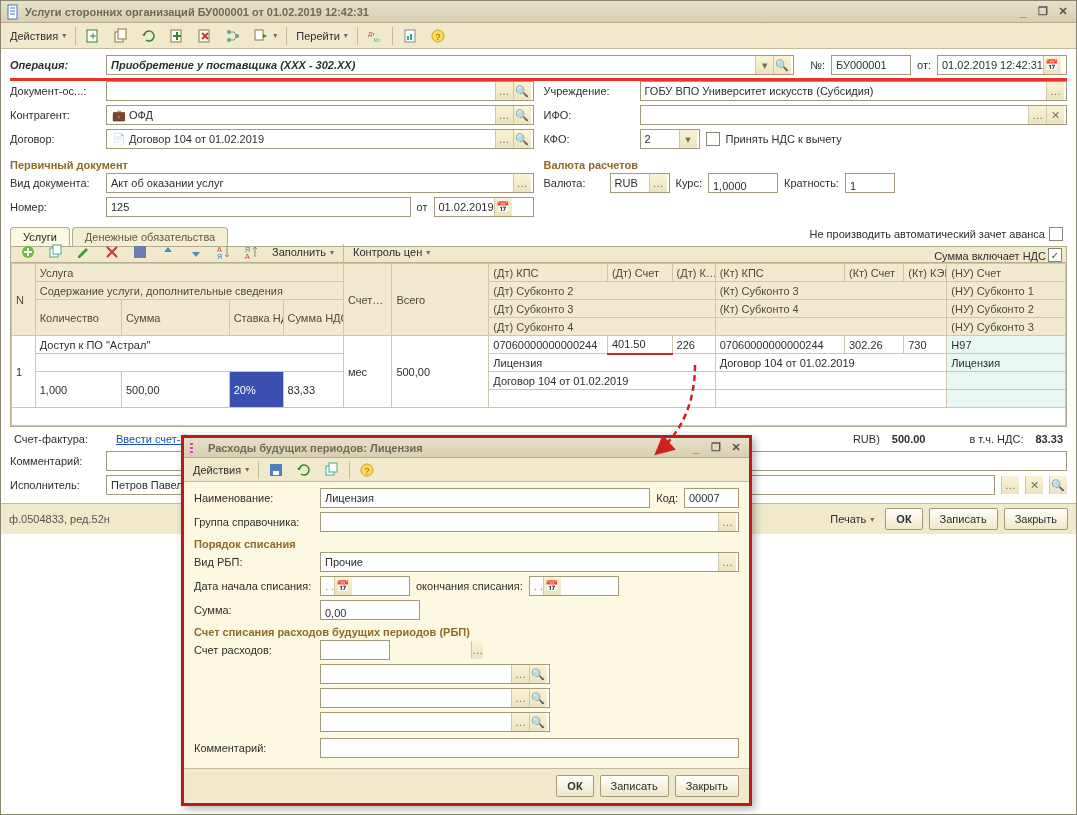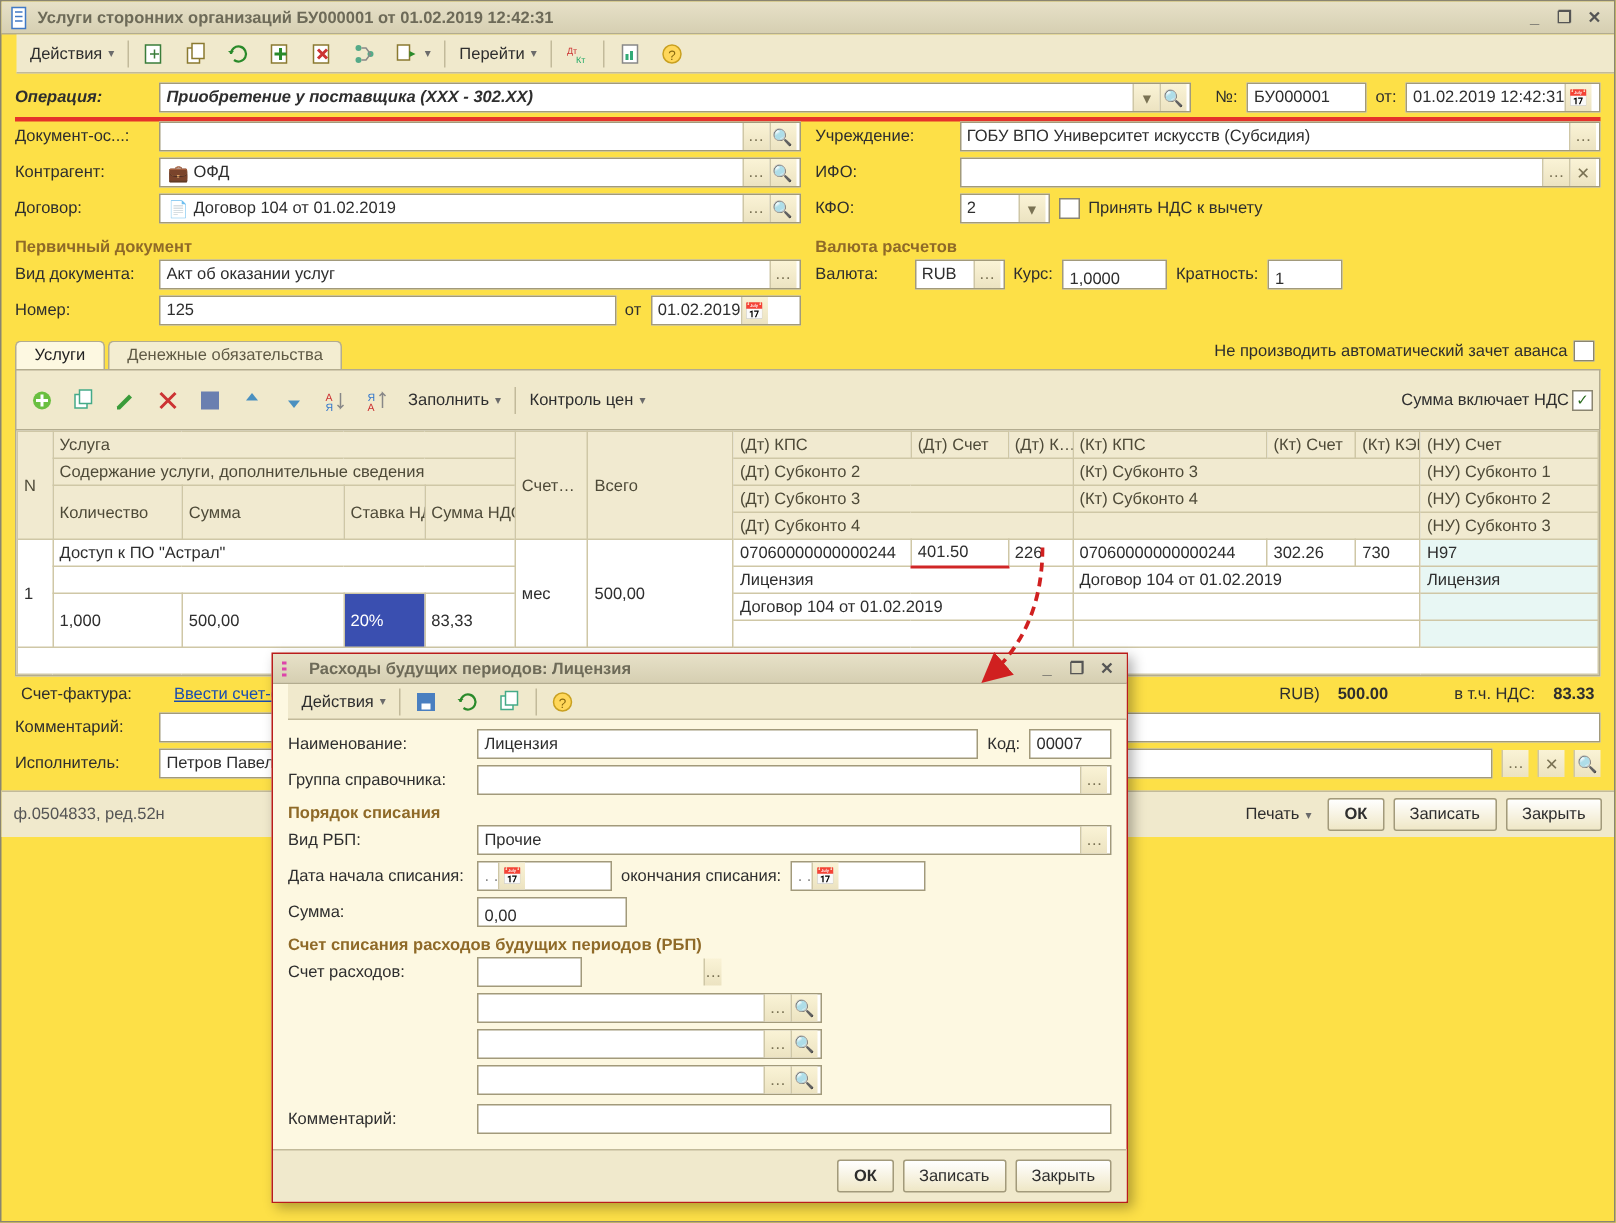--- a/index.html
+++ b/index.html
@@ -9,21 +9,21 @@
     font-size: 11px;
     background: #d9d1b1;
     color: #2e2e2e;
     width: 1077px;
     height: 815px;
     overflow: hidden;
     position: relative;
   }
   .main-window {
     position:absolute; inset:0;
-    background:#fde047;
+    background:#ffffff;
     border:1px solid #8a8570;
   }
   
   .titlebar {
     height:22px;
     background:linear-gradient(#e7e1c8,#d6cfb2);
     border-bottom:1px solid #b3ac8f;
     display:flex; align-items:center;
     padding:0 4px;
     color:#6d6a58;
@@ -31,21 +31,20 @@
   }
   .titlebar .icon { width:16px; height:16px; margin-right:4px; display:inline-flex; align-items:center; justify-content:center; color:#4079c6; }
   .titlebar .spacer{flex:1;}
   .winbtn { width:18px; height:16px; display:inline-flex; align-items:center; justify-content:center; color:#555; margin-left:2px; cursor:pointer;}
   
   .toolbar {
     height:26px; background:#f0e9cc;
     border-bottom:1px solid #c2ba9a;
     display:flex; align-items:center; gap:2px;
     padding:0 4px;
-    margin-left:10px;
   }
   .tbtn, .tdd {
     height:20px; padding:0 4px;
     display:inline-flex; align-items:center; gap:2px;
     border:1px solid transparent; border-radius:2px;
     cursor:pointer;
   }
   .tsep { width:1px; height:18px; background:#c2ba9a; margin:0 2px;}
   .tdd .caret{font-size:8px; margin-left:2px; color:#6b6b6b;}
   .tbtn svg, .tdd svg { width:16px; height:16px; }
@@ -78,21 +77,21 @@
     color:#5f5a45;
     border-top-left-radius:4px; border-top-right-radius:4px;
     margin-right:2px; cursor:pointer;
   }
   .tab.active{ background:#fdf8e1; font-weight:normal; color:#222;}
   .tabstrip-row{ display:flex; align-items:center; justify-content:space-between;}
   .auto-offset{ display:flex; align-items:center; gap:4px; margin-right:4px;}
   
   .gridbar {
     border:1px solid #b3ac8f; border-bottom:none;
-    height:40px; display:flex; align-items:center; gap:2px; padding:0 4px;
+    height:16px; display:flex; align-items:flex-end; gap:2px; padding:0 4px;
     background:#f0e9cc;
   }
   .grid-wrap{border:1px solid #b3ac8f; background:#fff;}
   table.grid { border-collapse:collapse; width:100%; table-layout:fixed;}
   table.grid th, table.grid td {
     border:1px solid #cfc7a6; padding:2px 4px; height:18px;
     font-size:11px; text-align:left; vertical-align:middle;
     overflow:hidden; white-space:nowrap;
   }
   table.grid th { background:#f1ead0; color:#4e4a38; font-weight:normal;}
@@ -107,21 +106,21 @@
   .link{color:#1a4db0; text-decoration:underline; cursor:pointer;}
   
   .btnbar{ display:flex; justify-content:flex-end; align-items:center; gap:6px; padding:4px 8px; border-top:1px solid #c2ba9a; background:#f0e9cc;}
   .btn { height:22px; padding:0 10px; display:inline-flex; align-items:center; border:1px solid #a29a7b; background:linear-gradient(#fff,#efe7c6); border-radius:2px; cursor:pointer;}
   .btn.primary{font-weight:bold;}
   .footer-note{color:#555; margin-right:auto;}
   
   .dialog{
     position:absolute;
     left:181px; top:435px; width:571px;
-    background:#fdf8e1; border:1px solid #b91c1c;
+    background:#fdf8e1; border:3px solid #b91c1c;
     box-shadow:3px 3px 8px rgba(0,0,0,.3);
     z-index:10;
   }
   .dialog .titlebar{height:20px;}
   .dialog .body{padding:6px 10px;}
   .dlg-btnbar{ display:flex; justify-content:flex-end; gap:6px; padding:6px 10px; border-top:1px solid #c2ba9a; background:#f0e9cc;}
   
   .arrow{ position:absolute; left:640px; top:360px; width:60px; height:100px; z-index:20; pointer-events:none;}
   .field-icon{width:16px;height:16px;margin-right:2px;display:inline-flex;align-items:center;justify-content:center;}
   .muted{color:#888;}

